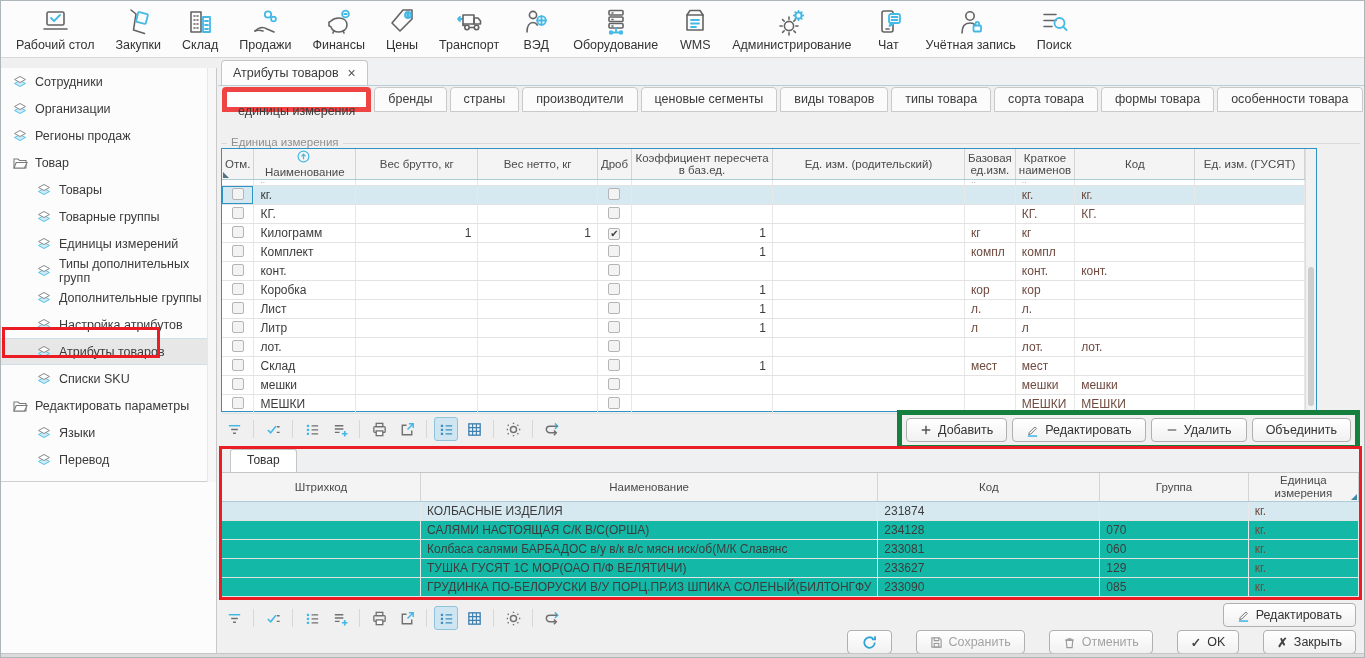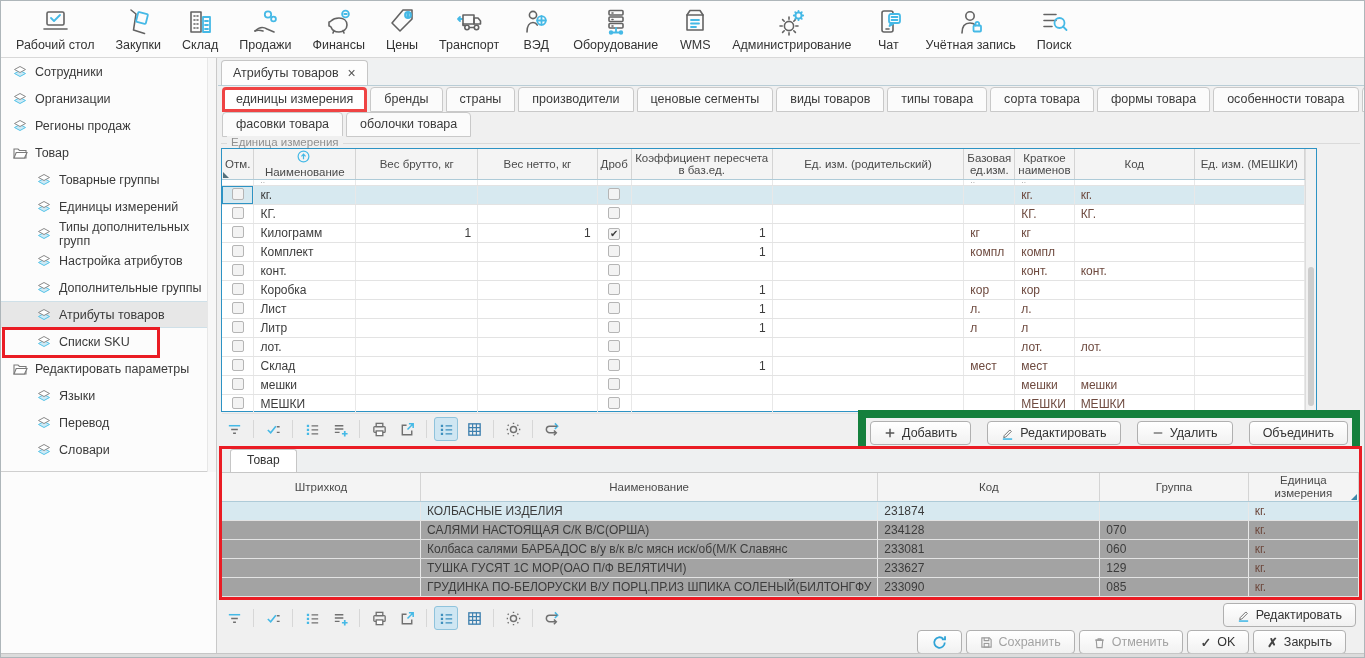--- a/index.html
+++ b/index.html
@@ -13,21 +13,21 @@
                border-bottom:1px solid #d8d8d8;display:flex;align-items:center;padding-left:5px;gap:1px}
   .tb-item{display:flex;flex-direction:column;align-items:center;justify-content:center;
            padding:1px 7px;height:54px;border:3px solid transparent;cursor:default}
   .tb-item.selected{background:#cce3ec}
   .tb-item.annotated{border-color:#ea1c24}
   .tb-icon{height:32px;display:flex;align-items:center}
   .tb-icon svg{width:32px;height:32px;display:block}
   .tb-label{font-size:12.5px;color:#333;white-space:nowrap;line-height:15px}
 
   
-  .sidebar{position:absolute;left:0;top:57px;width:216px;bottom:4px;background:#fcfcfc;
+  .sidebar{position:absolute;left:0;top:67px;width:216px;bottom:4px;background:#fcfcfc;
            border-right:1px solid #c9c9c9}
   .tree{position:absolute;left:0;top:0;width:100%;height:414px;overflow:hidden;border-bottom:1px solid #cfcfcf}
   .side-scroll{position:absolute;right:0;top:0;width:9px;height:414px;background:#f7f7f7;border-left:1px solid #e7e7e7}
   .tree-item{display:flex;align-items:center;height:27px;padding-left:11px;gap:7px;font-size:12.5px;color:#3a3a3a}
   .tree-item.indent1{padding-left:35px}
   .tree-item.selected{background:#e7e7e7;border-top:1px solid #cfe0e8;border-bottom:1px solid #cfe0e8}
   .tree-icon svg{width:16px;height:16px;display:block}
 
   
   .main{position:absolute;left:217px;top:57px;right:0;bottom:4px;background:#f0f0f0}
@@ -37,21 +37,21 @@
   .doc-tab{display:flex;align-items:center;gap:9px;background:#fdfdfd;border:1px solid #c6c6c6;border-bottom:none;
            border-radius:4px 4px 0 0;padding:0 11px;font-size:12.5px;height:25px}
   .doc-tab .close{color:#555;font-size:14px;line-height:12px}
 
   .subtabs{position:absolute;left:4px;display:flex;gap:3px;align-items:flex-end}
   .subtabs.row1{top:29px}
   .subtabs.row2{top:54px}
   .subtab{background:#fbfbfb;border:1px solid #c9c9c9;border-radius:4px 4px 0 0;padding:4px 13px 5px;
           font-size:12.5px;color:#3a3a3a;height:25px;white-space:nowrap}
   .subtab.active{background:#fff}
-  .subtab.annotated{border:3px solid #ef4444;padding:2px 11px 3px}
+  .subtab.annotated{border:5px solid #ef4444;padding:12px 11px 3px}
 
   .gb-line{position:absolute;left:3px;top:85px;width:1139px;border-top:1px solid #dadada}
   .gb-label{position:absolute;left:9px;top:78px;font-size:11.5px;color:#909090;background:#f0f0f0;padding:0 4px;z-index:2}
 
   
   .units-grid{position:absolute;left:3px;top:90px;width:1096px;height:264px;background:#fff;
               border:1px solid #2d93c4;display:flex}
   table.grid{border-collapse:collapse;table-layout:fixed;font-size:12px;color:#3c3c3c}
   table.grid th{background:#f4f4f4;border-right:1px solid #d4d4d4;border-bottom:1px solid #aecbd8;
                 font-weight:normal;color:#4a4a4a;font-size:11.5px;line-height:12.5px;padding:1px 3px;
@@ -81,34 +81,34 @@
   .gt-btn svg{width:17px;height:17px;display:block}
   .gt-sep{width:1px;height:18px;background:#d7d7d7;margin:0 3px}
 
   
   .btn{height:24px;display:inline-flex;align-items:center;justify-content:center;gap:6px;padding:0 13px;
        background:linear-gradient(#ffffff,#f1f1f1);border:1px solid #b0b0b0;border-radius:4px;
        font-size:12.5px;color:#333;white-space:nowrap}
   .btn.disabled{color:#a3a3a3}
   .btn .bicon{display:inline-flex;align-items:center}
   .btn .bicon svg{display:block}
-  .action-wrap{position:absolute;right:4px;top:352px;border:8px solid #15803d;display:flex;gap:16px;
+  .action-wrap{position:absolute;right:4px;top:352px;border:5px solid #15803d;display:flex;gap:5px;
                padding:3px 4px;align-items:center;background:transparent}
   .action-wrap .btn{min-width:96px}
 
   
   .product-panel{position:absolute;left:1px;top:388px;width:1143px;height:154px;border:3px solid #ea1c24;background:#f0f0f0}
   .ptabs{height:24px;display:flex;align-items:flex-end;padding-left:8px;border-bottom:1px solid #c6c6c6;background:#eef0f1}
   .ptab{background:#fff;border:1px solid #c6c6c6;border-bottom:none;border-radius:3px 3px 0 0;
         padding:3px 16px;font-size:12px;color:#333;height:23px}
-  .product-panel table.grid{background:#a3a3a3}
+  .product-panel table.grid{background:#14b8a6}
   .product-panel th{height:23px}
 
   .edit-btn{position:absolute;right:8px;top:545px}
-  .footer{position:absolute;right:18px;top:572px;display:flex;gap:4px;align-items:flex-start}
+  .footer{position:absolute;right:8px;top:572px;display:flex;gap:24px;align-items:flex-start}
 
   .status-strip{position:absolute;left:0;bottom:0;width:100%;height:4px;background:#dcdcdc;border-top:1px solid #c6c6c6}
 
   
   .ann-box{position:absolute;border:3px solid #ea1c24;pointer-events:none;z-index:40}
 </style>
 </head>
 <body>
 
 <header class="app-toolbar">
@@ -308,20 +308,29 @@
         </span>
         <span class="tree-label">Товар</span>
       </div>
       <div class="tree-item indent1">
         <span class="tree-icon">
           <svg viewBox="0 0 16 16">
             <path d="M8 6.5L2.5 9.5 8 12.5l5.5-3z" fill="#cdeaf6" stroke="#54c3e8" stroke-width="1"></path>
             <path d="M8 2.5L2.5 5.5 8 8.5l5.5-3z" fill="#fff" stroke="#8a8a8a" stroke-width="1"></path>
           </svg>
         </span>
+        <span class="tree-label">Товары</span>
+      </div>
+      <div class="tree-item indent1">
+        <span class="tree-icon">
+          <svg viewBox="0 0 16 16">
+            <path d="M8 6.5L2.5 9.5 8 12.5l5.5-3z" fill="#cdeaf6" stroke="#54c3e8" stroke-width="1"></path>
+            <path d="M8 2.5L2.5 5.5 8 8.5l5.5-3z" fill="#fff" stroke="#8a8a8a" stroke-width="1"></path>
+          </svg>
+        </span>
         <span class="tree-label">Товарные группы</span>
       </div>
       <div class="tree-item indent1">
         <span class="tree-icon">
           <svg viewBox="0 0 16 16">
             <path d="M8 6.5L2.5 9.5 8 12.5l5.5-3z" fill="#cdeaf6" stroke="#54c3e8" stroke-width="1"></path>
             <path d="M8 2.5L2.5 5.5 8 8.5l5.5-3z" fill="#fff" stroke="#8a8a8a" stroke-width="1"></path>
           </svg>
         </span>
         <span class="tree-label">Единицы измерений</span>
@@ -335,30 +344,30 @@
         </span>
         <span class="tree-label">Типы дополнительных групп</span>
       </div>
       <div class="tree-item indent1">
         <span class="tree-icon">
           <svg viewBox="0 0 16 16">
             <path d="M8 6.5L2.5 9.5 8 12.5l5.5-3z" fill="#cdeaf6" stroke="#54c3e8" stroke-width="1"></path>
             <path d="M8 2.5L2.5 5.5 8 8.5l5.5-3z" fill="#fff" stroke="#8a8a8a" stroke-width="1"></path>
           </svg>
         </span>
+        <span class="tree-label">Дополнительные группы</span>
+      </div>
+      <div class="tree-item indent1">
+        <span class="tree-icon">
+          <svg viewBox="0 0 16 16">
+            <path d="M8 6.5L2.5 9.5 8 12.5l5.5-3z" fill="#cdeaf6" stroke="#54c3e8" stroke-width="1"></path>
+            <path d="M8 2.5L2.5 5.5 8 8.5l5.5-3z" fill="#fff" stroke="#8a8a8a" stroke-width="1"></path>
+          </svg>
+        </span>
         <span class="tree-label">Настройка атрибутов</span>
-      </div>
-      <div class="tree-item indent1">
-        <span class="tree-icon">
-          <svg viewBox="0 0 16 16">
-            <path d="M8 6.5L2.5 9.5 8 12.5l5.5-3z" fill="#cdeaf6" stroke="#54c3e8" stroke-width="1"></path>
-            <path d="M8 2.5L2.5 5.5 8 8.5l5.5-3z" fill="#fff" stroke="#8a8a8a" stroke-width="1"></path>
-          </svg>
-        </span>
-        <span class="tree-label">Дополнительные группы</span>
       </div>
       <div class="tree-item indent1 selected">
         <span class="tree-icon">
           <svg viewBox="0 0 16 16">
             <path d="M8 6.5L2.5 9.5 8 12.5l5.5-3z" fill="#cdeaf6" stroke="#54c3e8" stroke-width="1"></path>
             <path d="M8 2.5L2.5 5.5 8 8.5l5.5-3z" fill="#fff" stroke="#8a8a8a" stroke-width="1"></path>
           </svg>
         </span>
         <span class="tree-label">Атрибуты товаров</span>
       </div>
@@ -426,24 +435,20 @@
       <div class="subtab">бренды</div>
       <div class="subtab">страны</div>
       <div class="subtab">производители</div>
       <div class="subtab">ценовые сегменты</div>
       <div class="subtab">виды товаров</div>
       <div class="subtab">типы товара</div>
       <div class="subtab">сорта товара</div>
       <div class="subtab">формы товара</div>
       <div class="subtab">особенности товара</div>
       <div class="subtab">упаковки товара</div>
-    </div>
-  <div class="subtabs row2">
-      <div class="subtab">фасовки товара</div>
-      <div class="subtab">оболочки товара</div>
     </div>
 
   <div class="gb-line"></div>
   <div class="gb-label">Единица измерения</div>
 
   <div class="units-grid">
     <table class="grid" id="units-table">
         <colgroup>
           <col style="width: 32px;">
           <col style="width: 104px;">
@@ -465,21 +470,21 @@
                   <path d="M7 10V4.8M4.8 6.8L7 4.5l2.2 2.3" fill="none" stroke="#45b9e6" stroke-width="1.3"></path>
                 </svg></span><span>Наименование</span></th>
             <th><span>Вес брутто, кг</span></th>
             <th><span>Вес нетто, кг</span></th>
             <th><span>Дроб</span></th>
             <th><span>Коэффициент пересчета в баз.ед.</span></th>
             <th><span>Ед. изм. (родительский)</span></th>
             <th><span>Базовая ед.изм.</span></th>
             <th><span>Краткое наименов</span></th>
             <th><span>Код</span></th>
-            <th><span>Ед. изм. (МЕШКИ)</span></th>
+            <th><span>Ед. изм. (ГУСЯТ)</span></th>
           </tr>
         </thead>
         <tbody>
           <tr class="dots">
             <td></td>
             <td>··</td>
             <td></td>
             <td></td>
             <td></td>
             <td></td>

